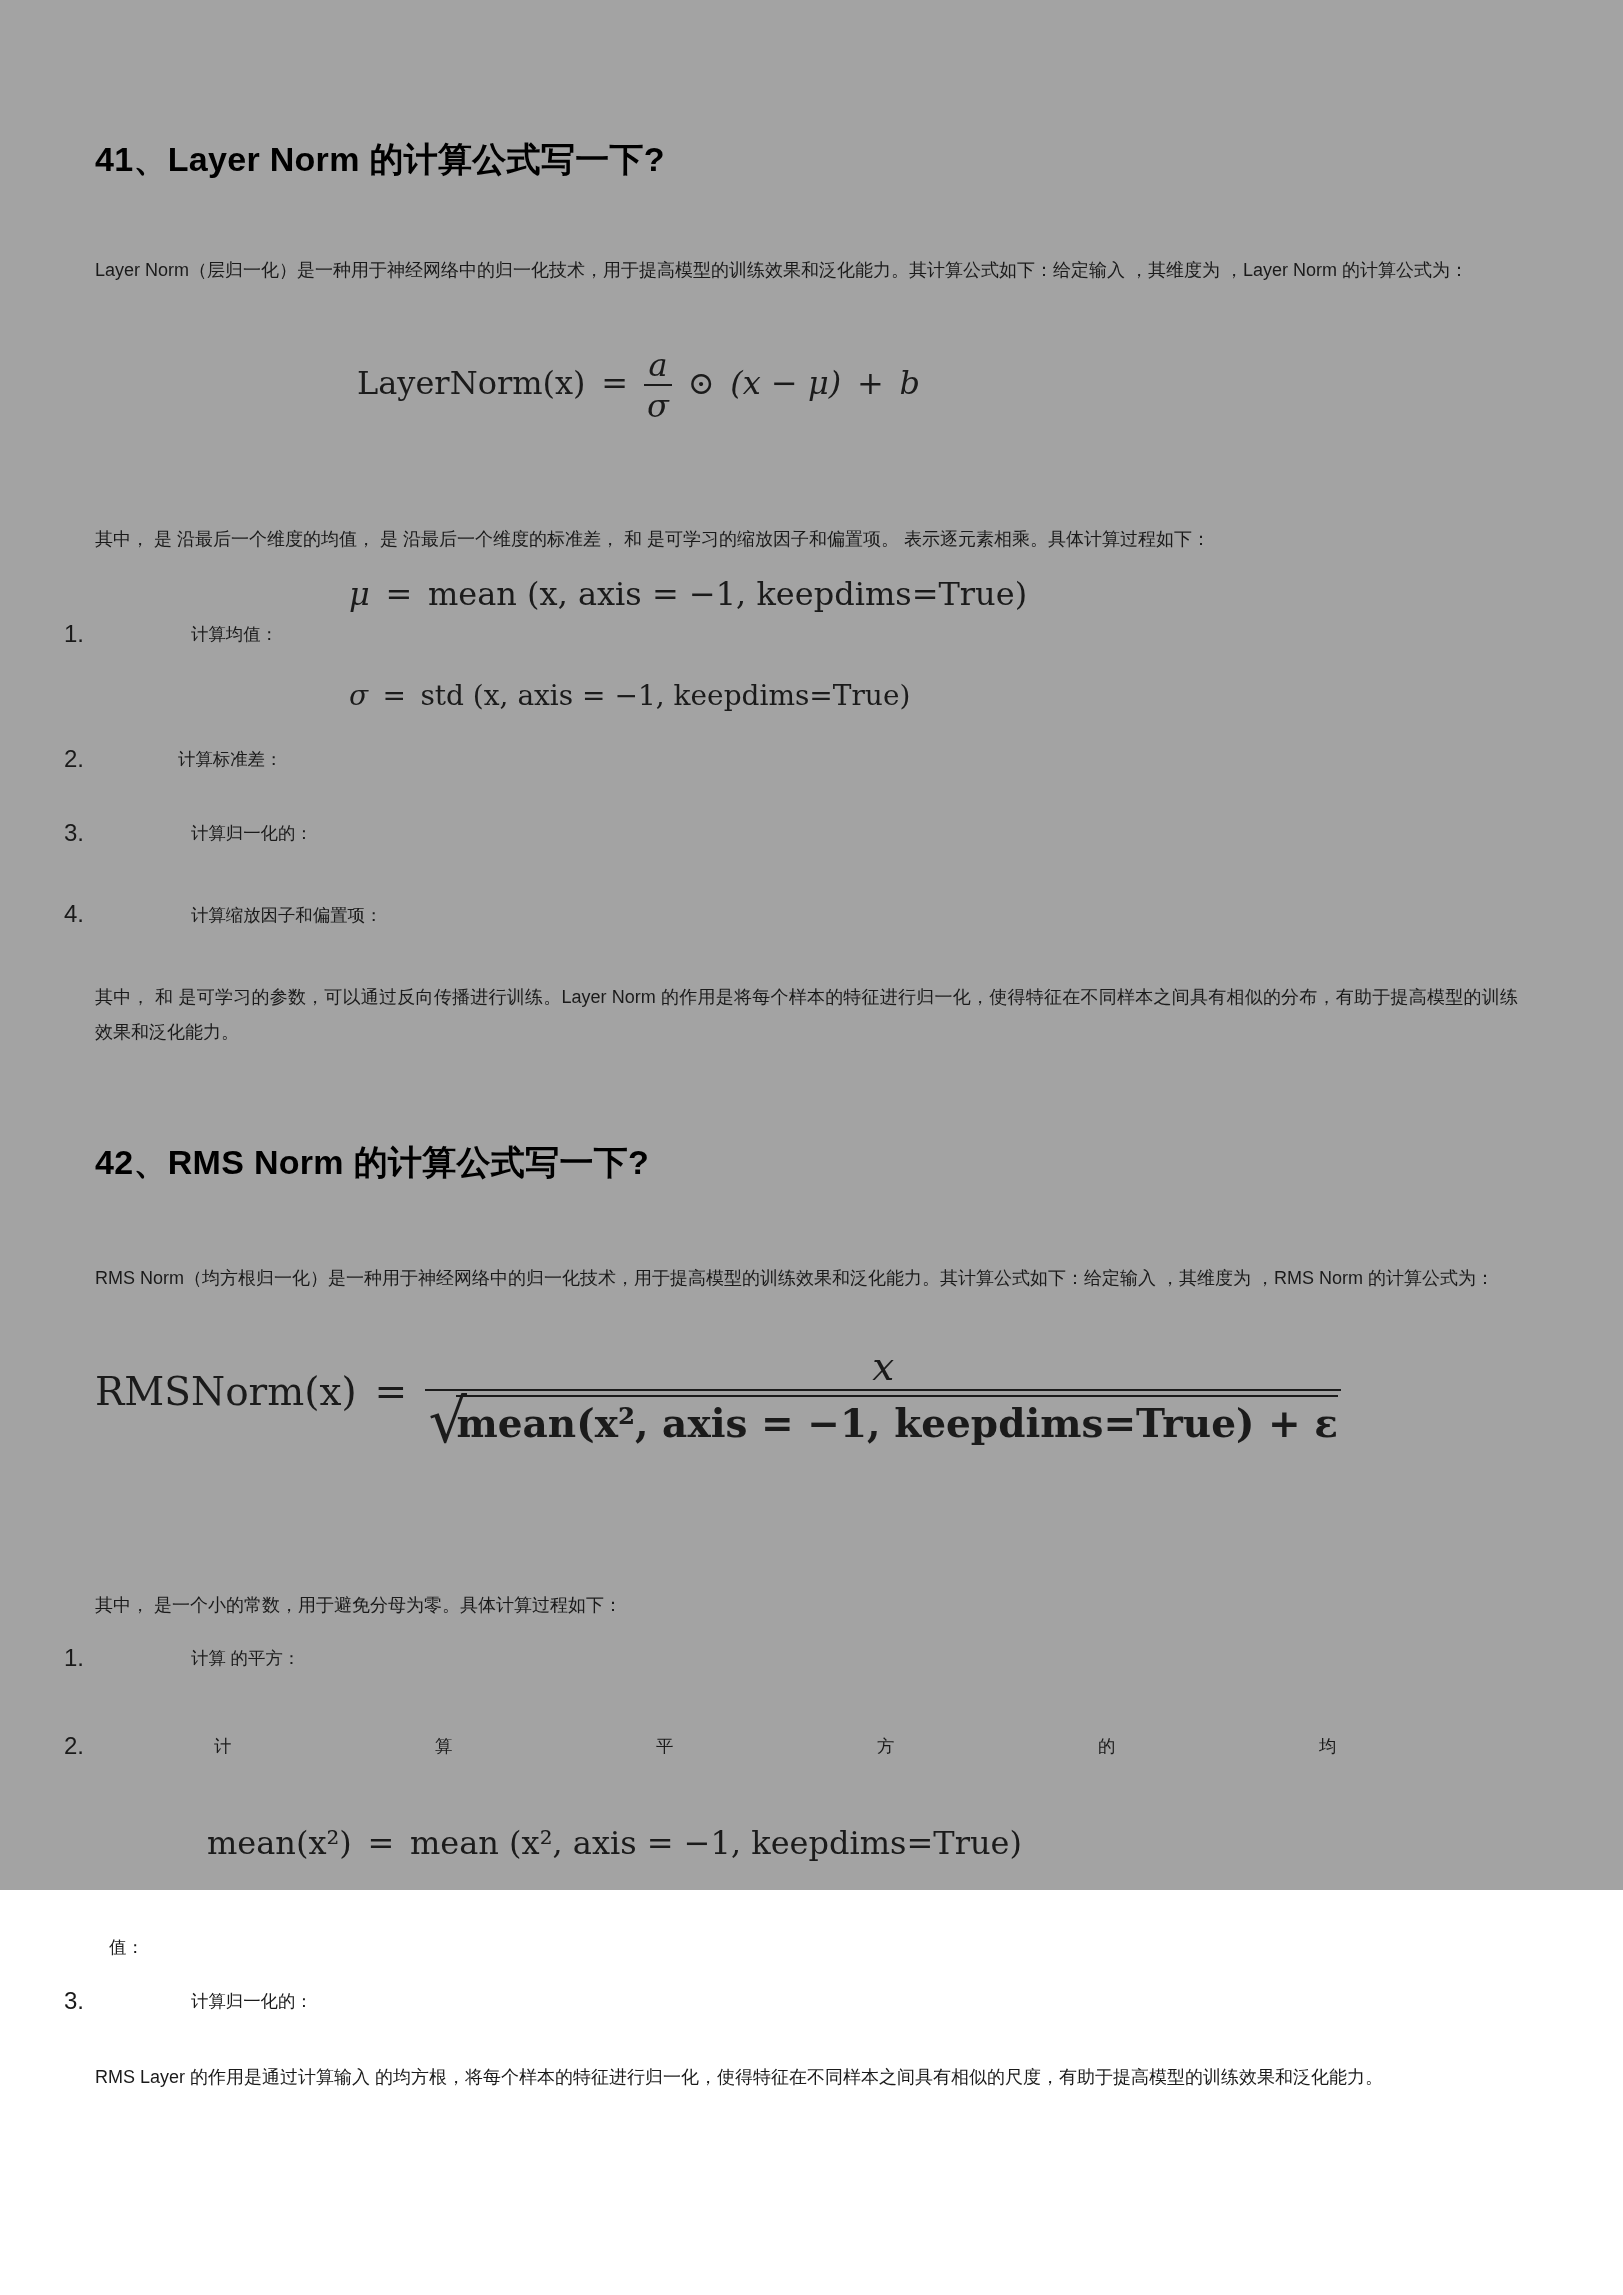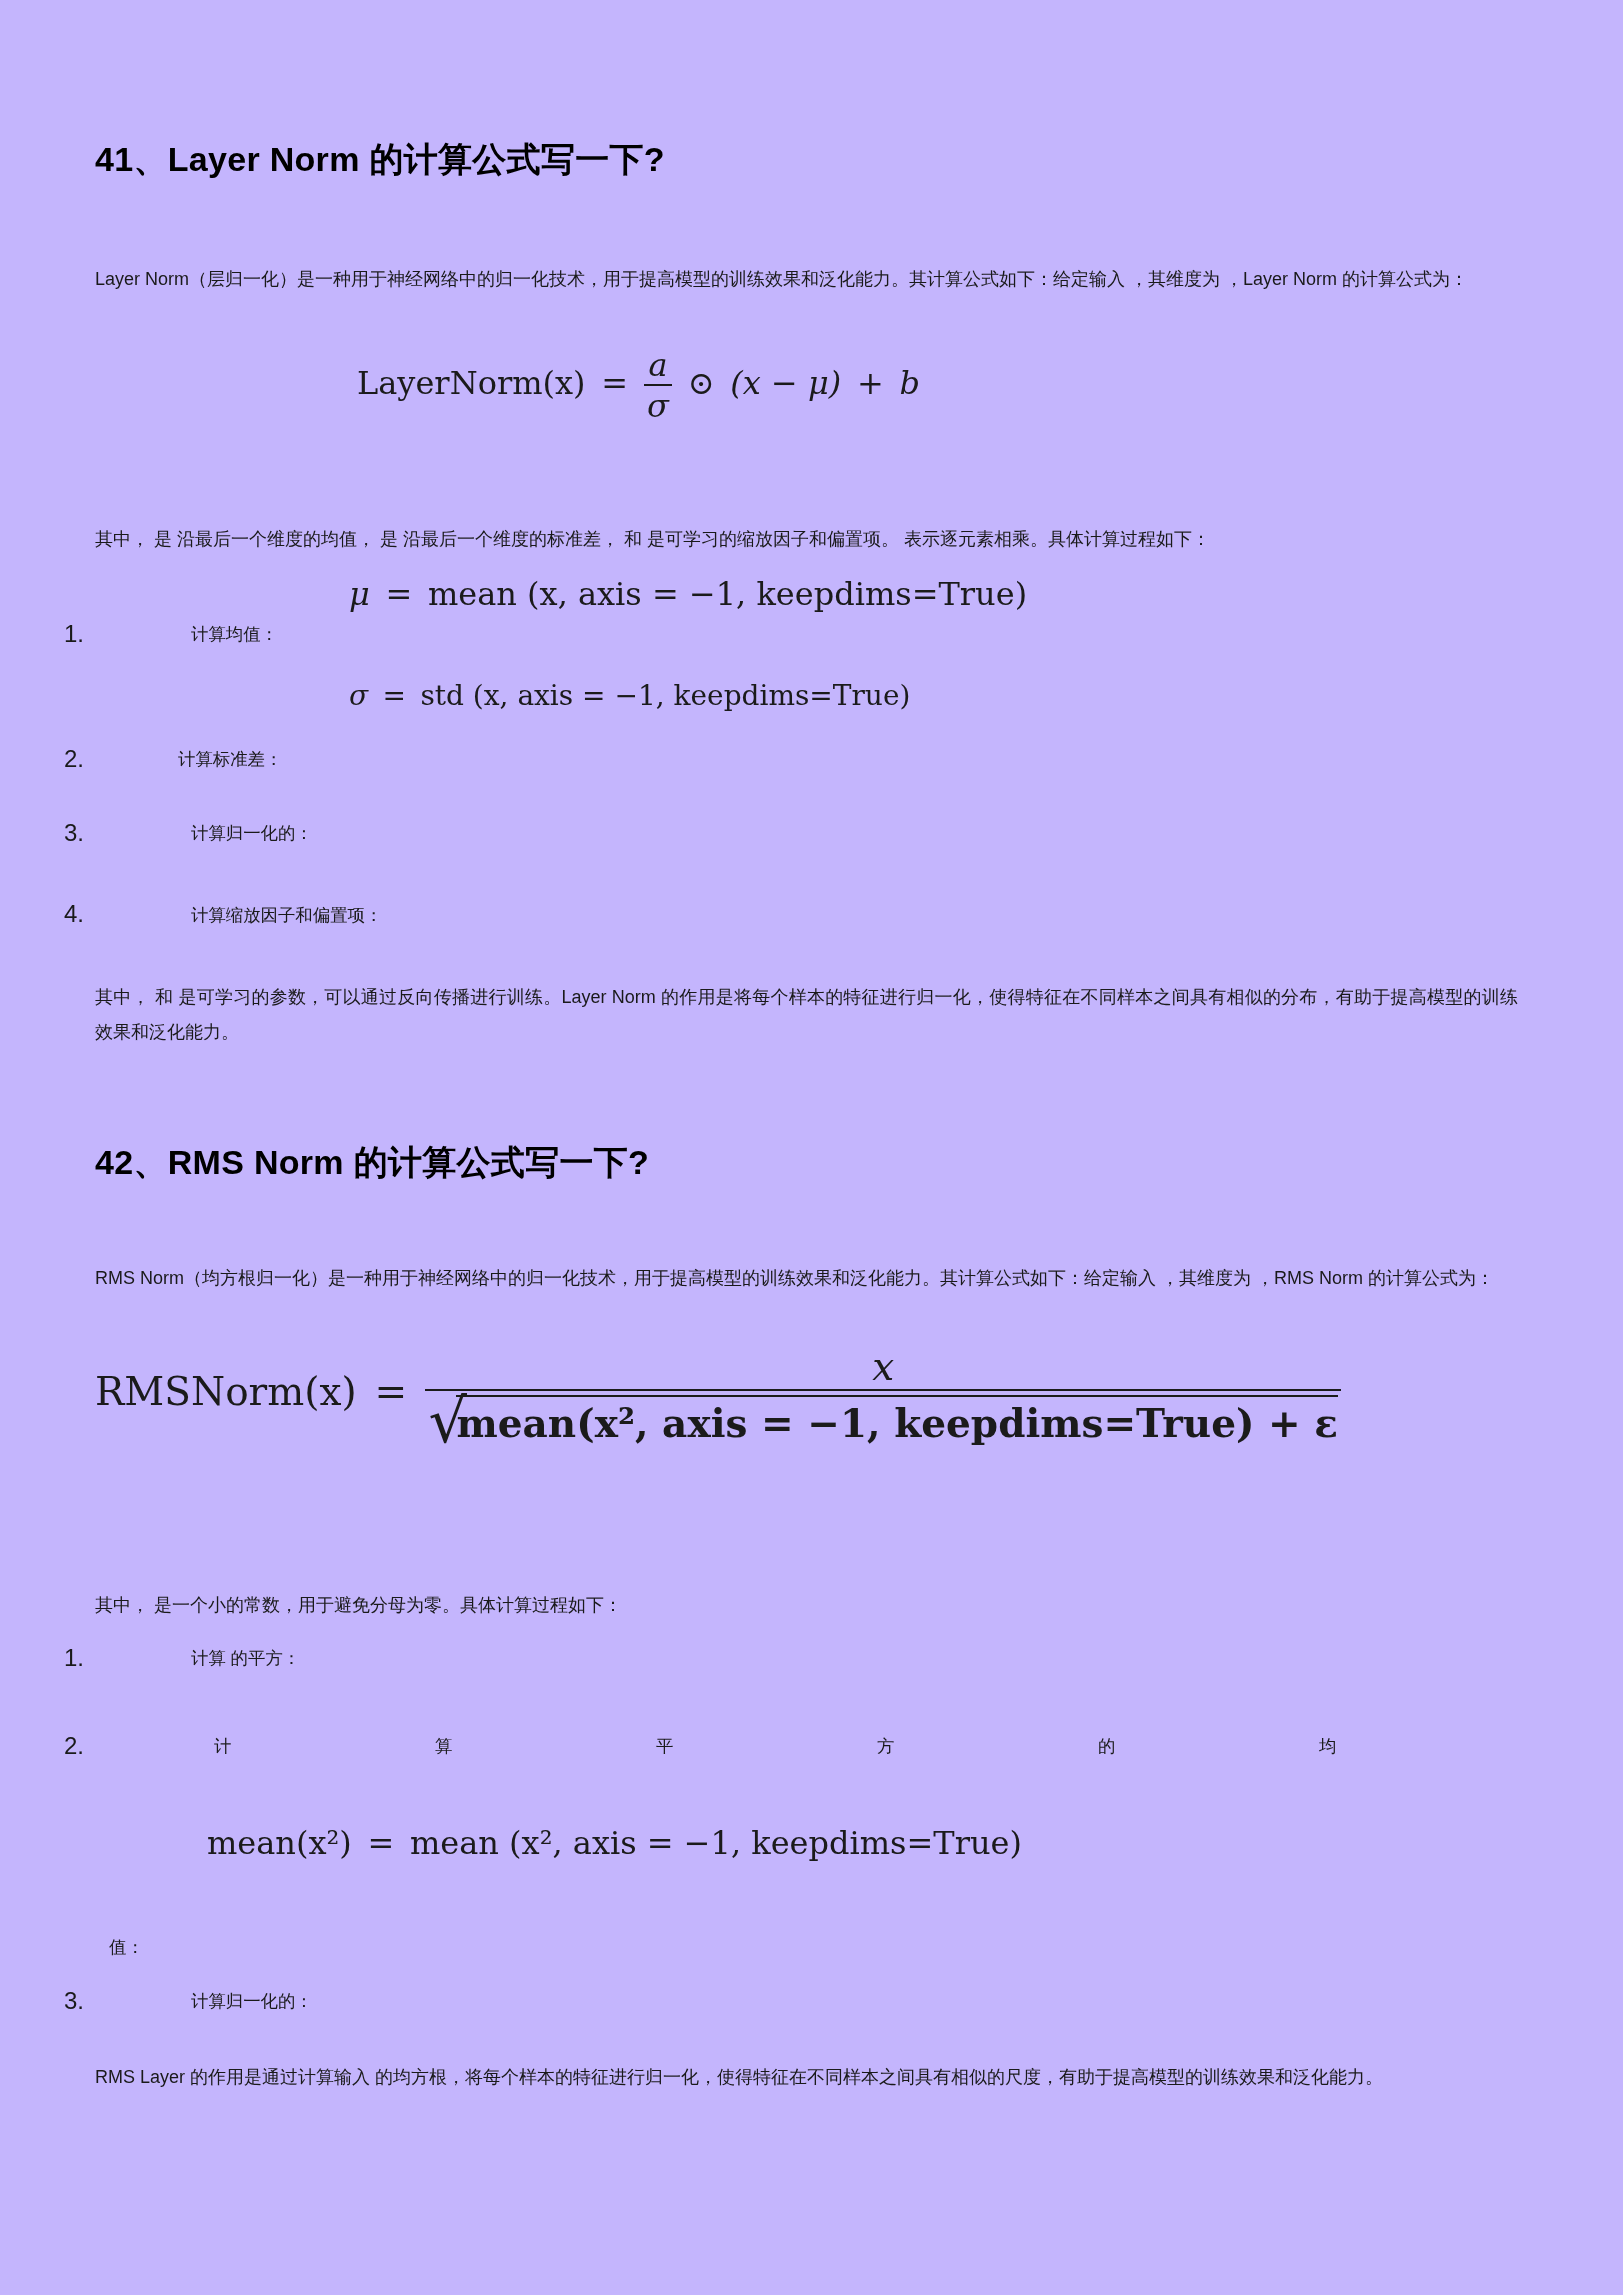--- a/index.html
+++ b/index.html
@@ -12,22 +12,22 @@
     height: 2295px;
     position: relative;
     font-family: "Liberation Sans", "DejaVu Sans", sans-serif;
     color: #000000;
     overflow: hidden;
   }
   .page {
     position: absolute;
     left: 0; top: 0;
     width: 1623px;
-    height: 2295px;
-    background: #c4b5fd;
+    height: 1890px;
+    background: #a3a3a3;
   }
 
   
   .heading {
     position: absolute;
     font-size: 34px;
     font-weight: bold;
     letter-spacing: 0.3px;
     white-space: nowrap;
     line-height: 1.15;
@@ -112,21 +112,21 @@
     font-weight: bold;
   }
 </style>
 </head>
 <body>
 
 <div class="page">
 
   <h1 class="heading" style="left:95px; top:117px;">41、Layer Norm 的计算公式写一下?</h1>
 
-  <p class="para" style="left:95px; top:242px; width:1423px;margin-top:20px;">Layer Norm（层归一化）是一种用于神经网络中的归一化技术，用于提高模型的训练效果和泛化能力。其计算公式如下：给定输入 ，其维度为 ，Layer Norm 的计算公式为：</p>
+  <p class="para" style="left:95px; top:233px; width:1423px;margin-top:20px;">Layer Norm（层归一化）是一种用于神经网络中的归一化技术，用于提高模型的训练效果和泛化能力。其计算公式如下：给定输入 ，其维度为 ，Layer Norm 的计算公式为：</p>
 
   <div class="math" style="left:357px; top:349px; font-size:32px;">
     <span class="mr">LayerNorm(x)</span>
     <span class="op">=</span>
     <span class="frac">
       <span class="num mi">a</span>
       <span class="bar"></span>
       <span class="den mi">σ</span>
     </span>
     <span class="op">⊙</span>

